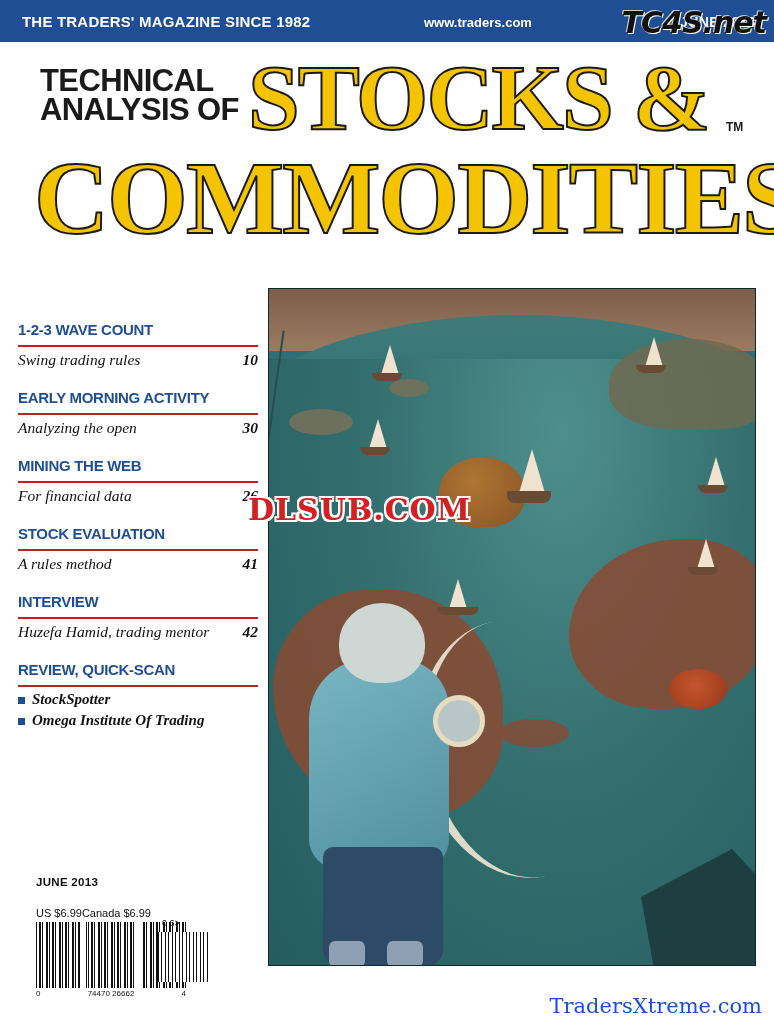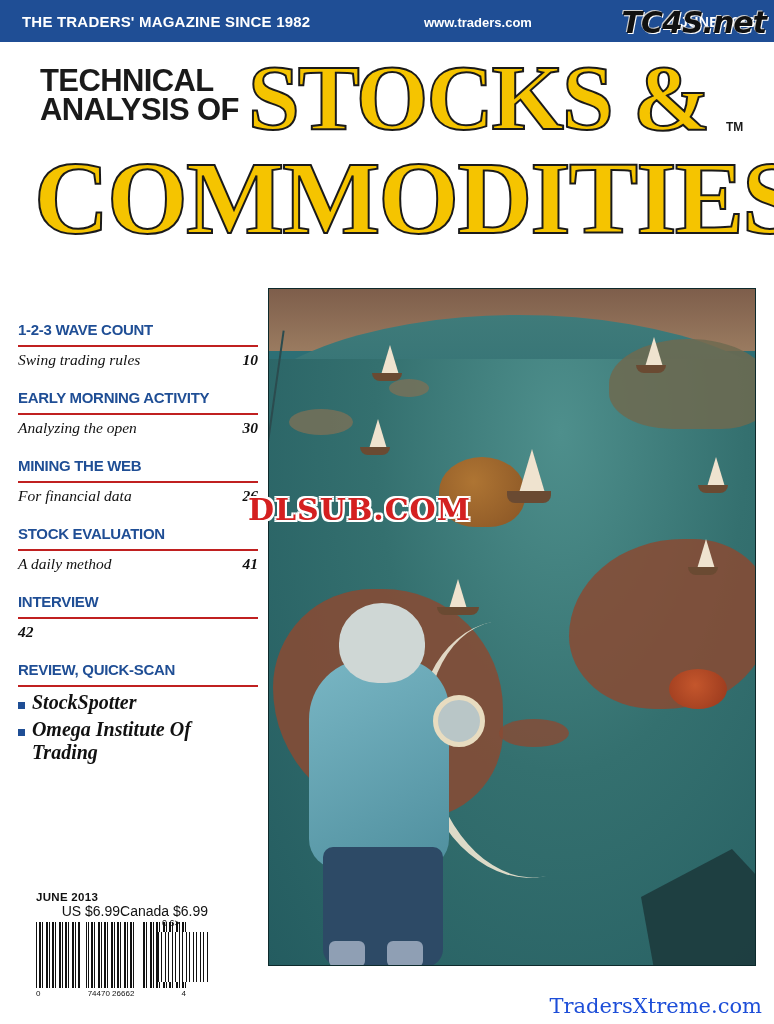--- a/index.html
+++ b/index.html
@@ -265,21 +265,21 @@
     font-size: 15.5px;
     color: #111111;
   }
   .entry .sub { padding-right: 6px; }
   .entry .page { font-weight: bold; font-style: italic; }
 
   .bullets { margin-top: 3px; }
   .bullets .b {
     font-family: "Liberation Serif", serif;
     font-style: italic; font-weight: bold;
-    font-size: 20px;
+    font-size: 15px;
     color: #111111;
     margin-bottom: 4px;
     display: flex; align-items: baseline;
   }
   .bullets .b .sq {
     display: inline-block;
     width: 7px; height: 7px;
     background: #1f4e95;
     margin-right: 7px;
   }
@@ -287,22 +287,22 @@
   
   .barblock {
     position: absolute; left: 36px; bottom: 26px;
     width: 212px;
   }
   .barblock .date {
     font-size: 11.5px; font-weight: bold; color: #111;
     letter-spacing: 0.3px;
   }
   .barblock .prices {
-    display: flex; justify-content: flex-end;
-    font-size: 14px; color: #111; margin-top: 0;
+    display: flex; justify-content: flex-start;
+    font-size: 11px; color: #111; margin-top: 19px;
     width: 172px;
   }
   .barcode {
     margin-top: 3px;
     width: 150px; height: 66px;
     background:
       repeating-linear-gradient(90deg,
         #111 0 1px, #fff 1px 3px, #111 3px 5px, #fff 5px 6px,
         #111 6px 7px, #fff 7px 10px, #111 10px 12px, #fff 12px 13px);
     position: relative;
@@ -425,29 +425,30 @@
       <div class="subline">
         <span class="sub">For financial data</span>
         <span class="page">26</span>
       </div>
     </div>
 
     <div class="entry">
       <div class="head">STOCK EVALUATION</div>
       <div class="rule"></div>
       <div class="subline">
-        <span class="sub">A daily method</span>
+        <span class="sub">A rules method</span>
         <span class="page">41</span>
       </div>
     </div>
 
     <div class="entry">
       <div class="head">INTERVIEW</div>
       <div class="rule"></div>
       <div class="subline">
+        <span class="sub">Huzefa Hamid, trading mentor</span>
         <span class="page">42</span>
       </div>
     </div>
 
     <div class="entry">
       <div class="head">REVIEW, QUICK-SCAN</div>
       <div class="rule"></div>
       <div class="bullets">
         <div class="b">
           <span class="sq"></span>

